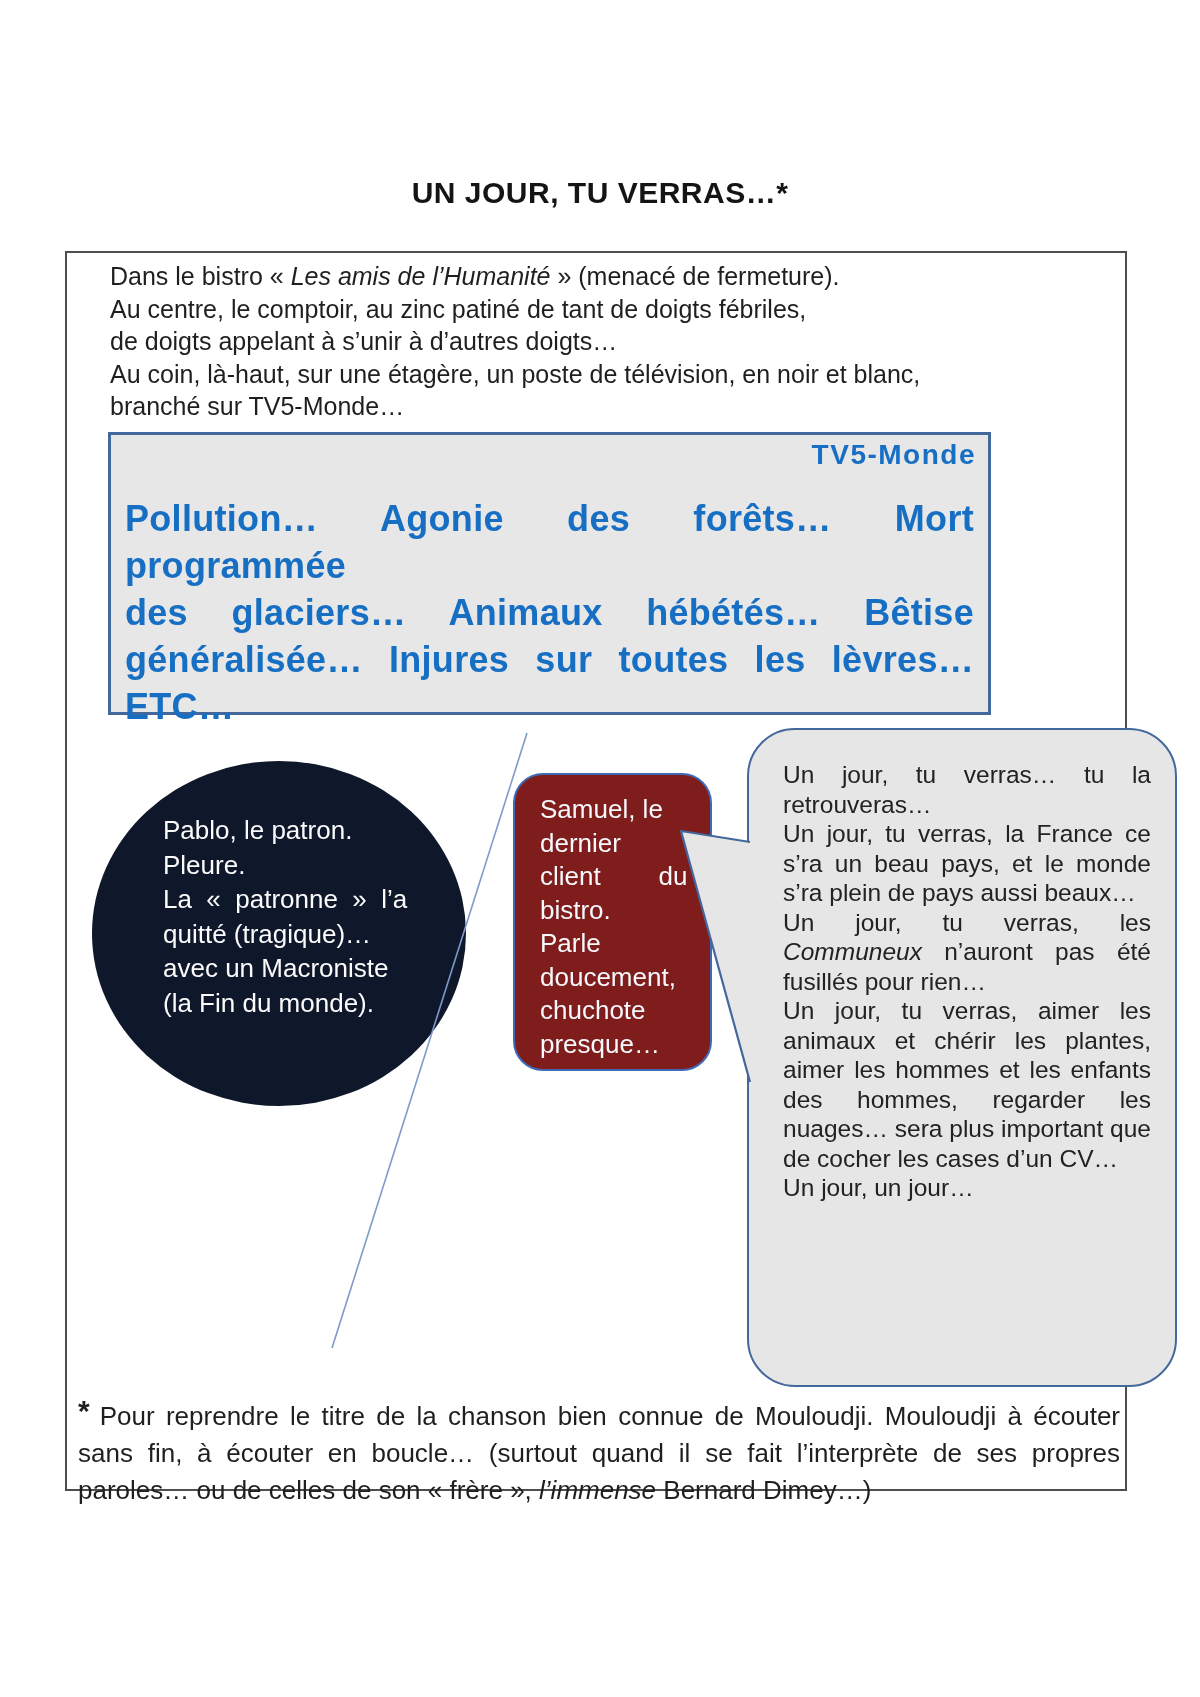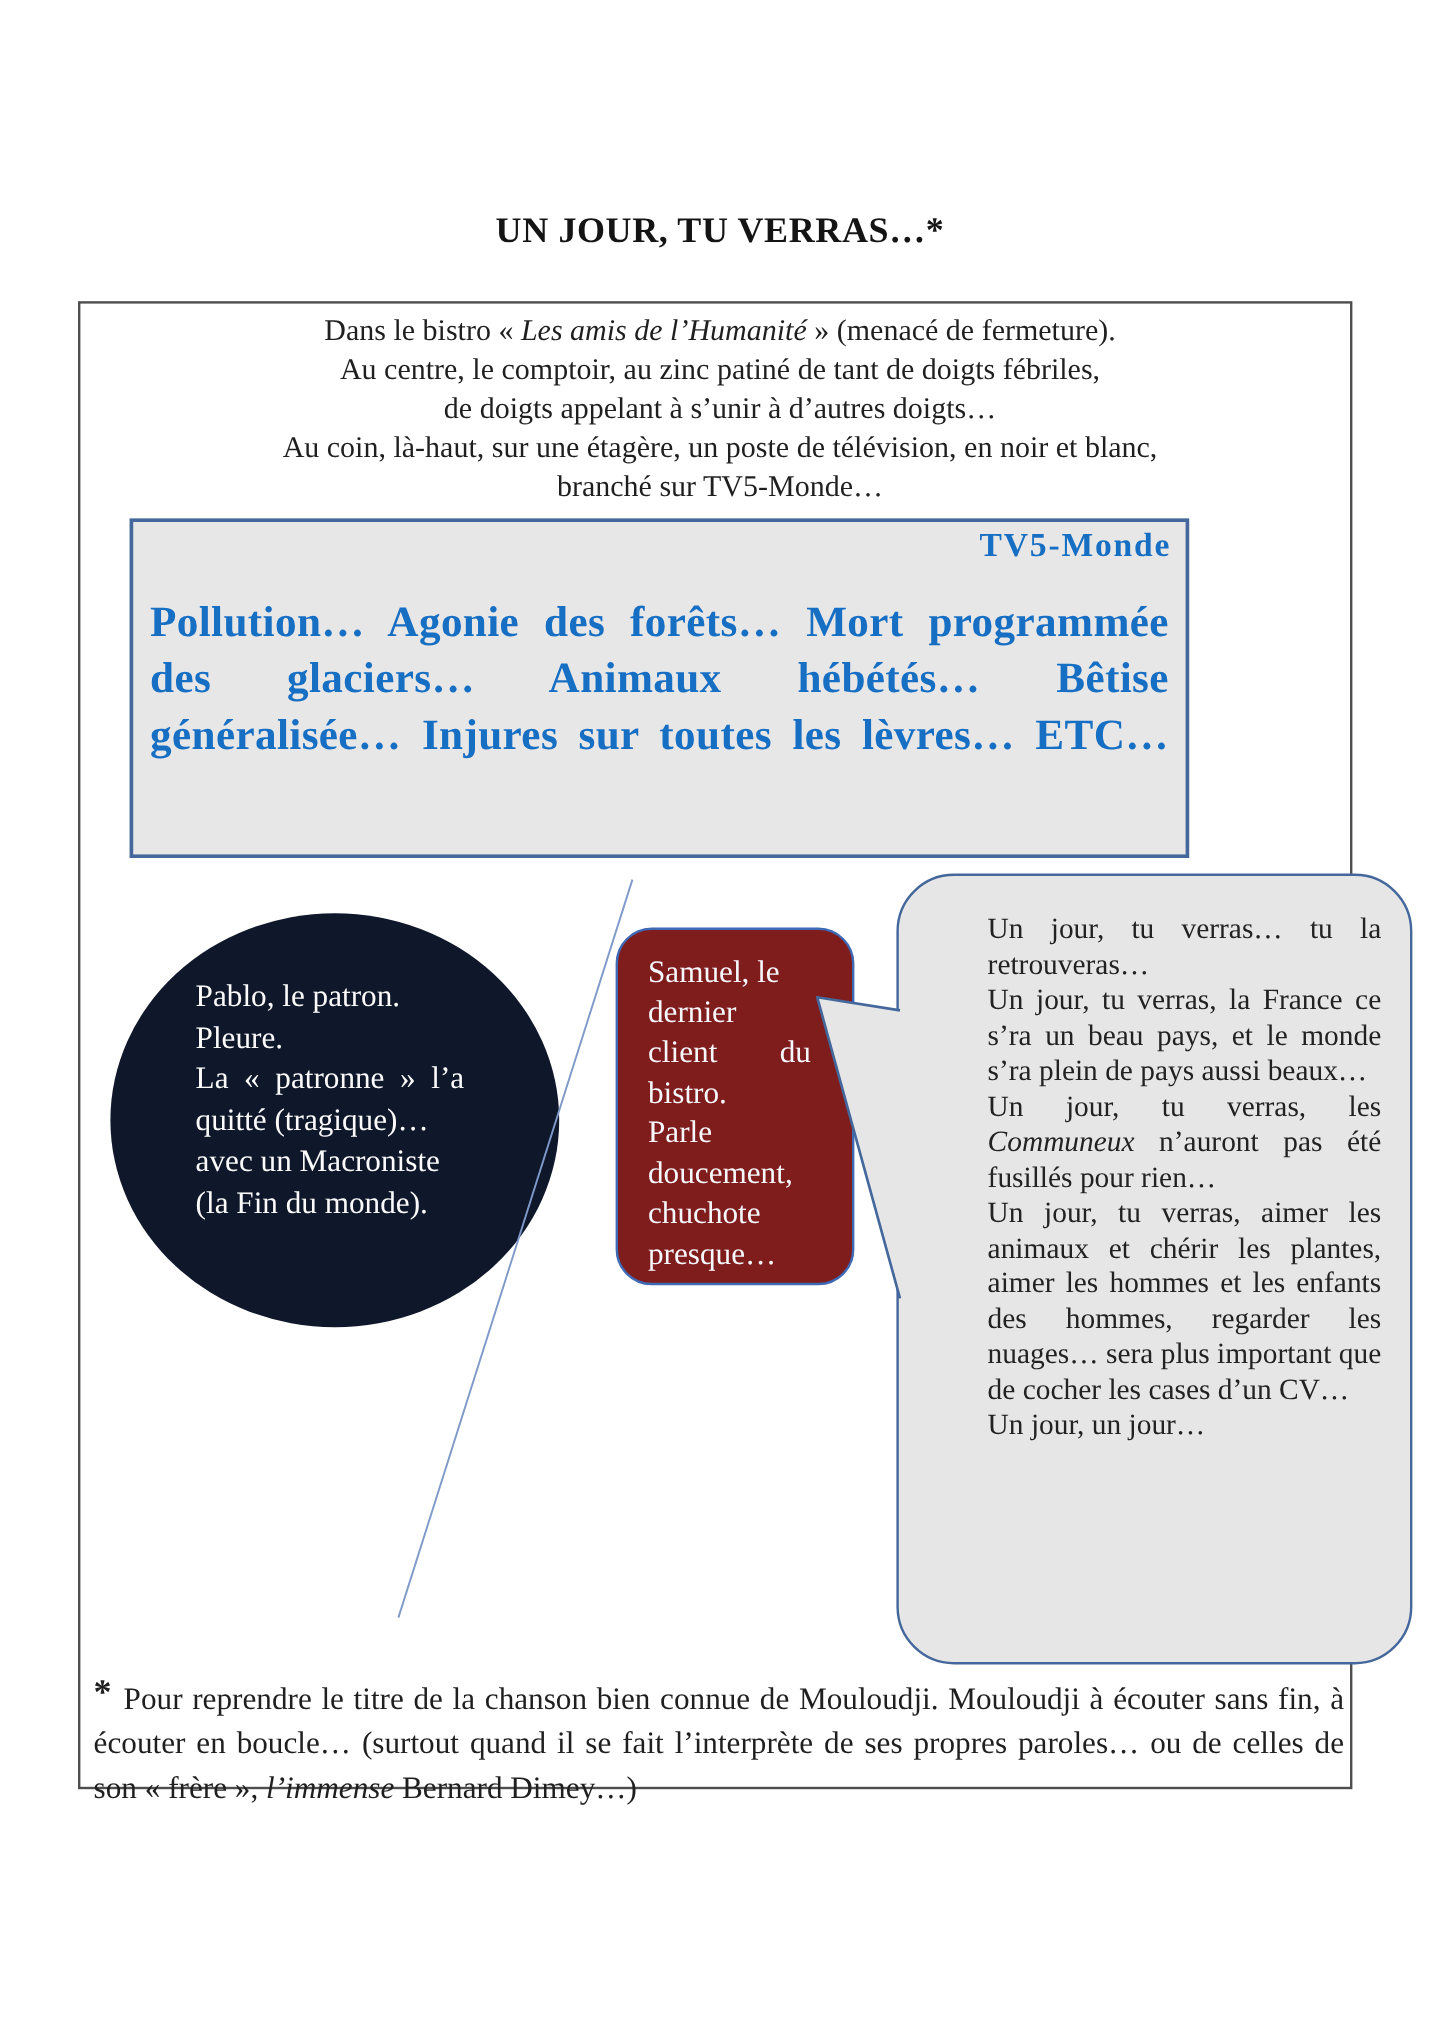--- a/index.html
+++ b/index.html
@@ -1,25 +1,25 @@
 <!DOCTYPE html>
 <html><head>
 <meta charset="utf-8">
 <style>
   html,body{margin:0;padding:0;background:#ffffff;}
   .page{position:relative;width:1200px;height:1697px;background:#ffffff;
-        font-family:Liberation Serif, serif;color:#1f1f1f;overflow:hidden;}
+        font-family:Liberation Sans, sans-serif;color:#1f1f1f;overflow:hidden;}
 
   .title{position:absolute;left:0;top:176px;width:1200px;text-align:center;
          font-size:30px;font-weight:bold;letter-spacing:0.5px;color:#141414;}
 
   .outer-box{position:absolute;left:65px;top:251px;width:1062px;height:1240px;
              border:2px solid #4e4e4e;box-sizing:border-box;background:#ffffff;}
 
-  .intro{position:absolute;left:110px;top:260px;width:980px;text-align:center;
+  .intro{position:absolute;left:110px;top:260px;width:980px;text-align:left;
          font-size:25px;line-height:32.5px;color:#1f1f1f;}
   .intro i{font-style:italic;}
 
   .tv-box{position:absolute;left:108px;top:432px;width:883px;height:283px;
           background:#e8e7e7;border:3px solid #44679c;box-sizing:border-box;}
   .tv-label{position:absolute;top:4px;right:12px;font-size:28px;font-weight:bold;
             color:#176fc4;letter-spacing:1.5px;}
   .tv-lines{position:absolute;left:14px;right:14px;top:60px;}
   .tv-line{font-size:36px;font-weight:bold;color:#176fc4;line-height:47px;
            text-align:justify;text-align-last:justify;letter-spacing:0.3px;}
@@ -30,21 +30,21 @@
                 color:#fbfbfb;font-size:26px;line-height:34.5px;white-space:pre-wrap;}
 
   .samuel{position:absolute;left:513px;top:773px;width:199px;height:298px;
           background:#7f1d1d;border:2px solid #3f69b5;border-radius:30px;box-sizing:border-box;}
   .samuel-text{position:absolute;left:25px;top:18px;right:12px;
                color:#f6f8fc;font-size:26px;line-height:33.5px;white-space:pre-wrap;}
 
   .speech{position:absolute;left:747px;top:728px;width:430px;height:659px;
           background:#e7e6e6;border:2.5px solid #44679c;border-radius:48px;box-sizing:border-box;}
   .speech-text{position:absolute;left:34px;top:30px;right:24px;
-               font-size:24.5px;line-height:29.5px;color:#222222;text-align:justify;margin-left:40px;}
+               font-size:24.5px;line-height:29.5px;color:#222222;text-align:justify;}
   .speech-text p{margin:0;}
   .speech-text i{font-style:italic;}
 
   .footnote{position:absolute;left:78px;top:1392px;width:1042px;
             font-size:26px;line-height:37px;color:#1f1f1f;text-align:justify;}
   .footnote .mark{font-weight:bold;font-size:30px;vertical-align:4px;padding-right:10px;}
   .footnote i{font-style:italic;}
 
   .overlay{position:absolute;left:0;top:0;width:1200px;height:1697px;pointer-events:none;}
 </style>

